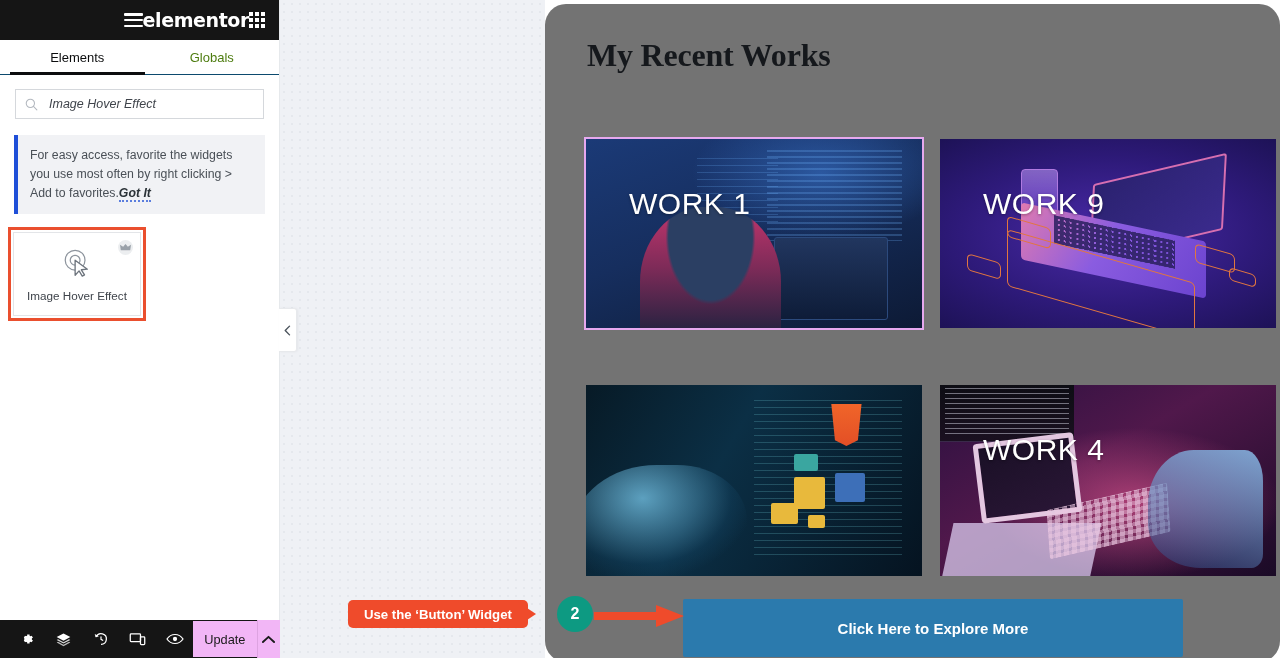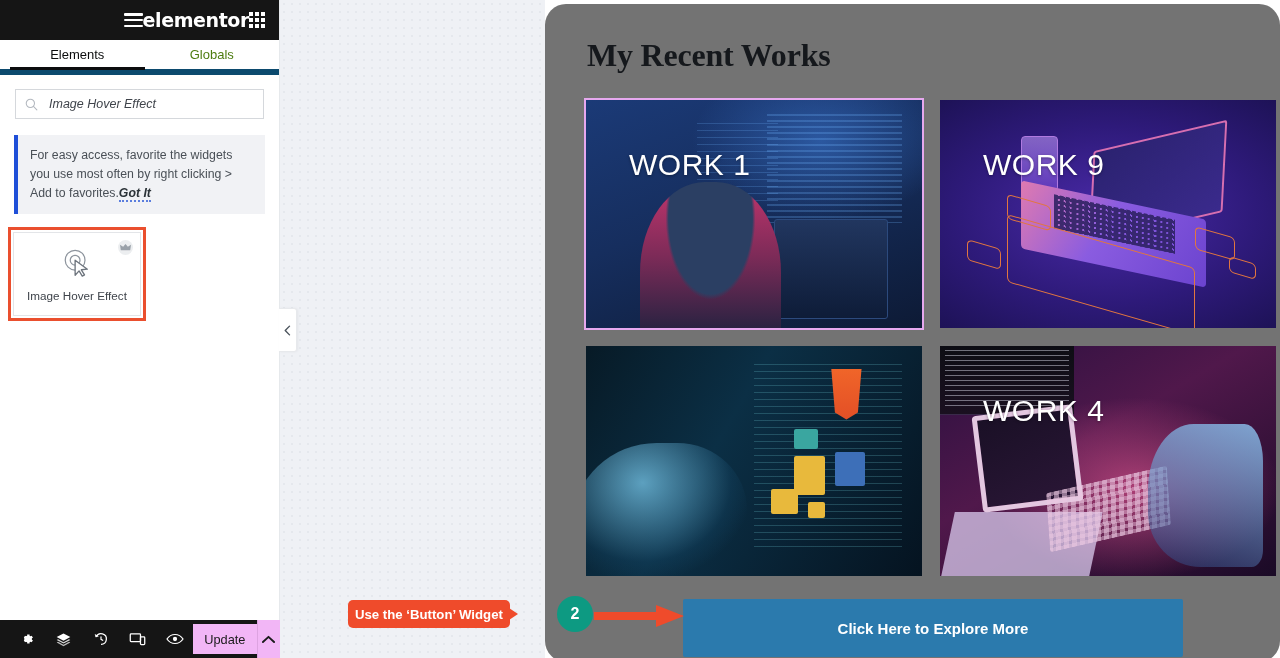--- a/index.html
+++ b/index.html
@@ -29,21 +29,21 @@
   .hamburger { width: 19px; height: 14px; display: flex; flex-direction: column;
     justify-content: space-between; cursor: pointer; }
   .hamburger i { display:block; height: 2.5px; background: #ffffff; border-radius: 1px; }
   #brand { color: #ffffff; font-size: 19px; font-weight: 700; letter-spacing: -0.4px;
     font-family: "DejaVu Sans", sans-serif; }
   .grid-icon { width: 16px; height: 16px; display: grid;
     grid-template-columns: repeat(3, 4px); grid-template-rows: repeat(3, 4px);
     gap: 2px; cursor: pointer; }
   .grid-icon span { background: #ffffff; display:block; width:4px; height:4px; }
 
-  #tabs { display: flex; height: 35px; flex: 0 0 35px; border-bottom: 6px solid #0c4a6e; padding-left: 10px; }
+  #tabs { display: flex; height: 35px; flex: 0 0 35px; border-bottom: 1px solid #0c4a6e; padding-left: 10px; }
   .tab { flex: 1; display: flex; align-items: center; justify-content: center;
     font-size: 13px; color: #4d7c0f; cursor: pointer; position: relative; }
   .tab.active { color: #0c0d0e; }
   .tab.active::after { content:''; position: absolute; left: 0; right: 0; bottom: -1px;
     height: 3px; background: #0c0d0e; }
 
   #search-wrap { padding: 14px 15px 0 15px; }
   #search-box { display: flex; align-items: center; height: 30px;
     border: 1px solid #d5d8dc; background: #fff; padding: 0 9px; gap: 9px; }
   #search-box svg { flex: 0 0 auto; }
@@ -75,21 +75,21 @@
   #badge1 { position: absolute; left: 225px; top: 269px; width: 36px; height: 36px;
     border-radius: 50%; background: #0d9a82; color: #fff; font-size: 16px;
     font-weight: 700; display: flex; align-items: center; justify-content: center; }
 
   
   #panel-footer { position: absolute; left: 0; bottom: 0; width: 280px; height: 38px;
     background: #151515; display: flex; align-items: center; }
   #footer-icons { display: flex; align-items: center; gap: 0; flex: 1; padding-left: 8px; }
   .fbtn { width: 37px; height: 38px; display:flex; align-items:center;
     justify-content:center; cursor: pointer; }
-  #update-btn { width: 100px; height: 30px; background: #f2b6f6; color: #1a1a1a;
+  #update-btn { width: 100px; height: 36px; background: #f2b6f6; color: #1a1a1a;
     font-size: 12.8px; display:flex; align-items:center; justify-content:center;
     cursor: pointer; }
   #update-caret { width: 36px; height: 38px; background: #f2b6f6;
     display:flex; align-items:center; justify-content:center; cursor: pointer;
     border-left: 1px solid #dda3e1; }
 
   
   #gutter { position: absolute; left: 280px; top: 0; width: 265px; height: 658px;
     background: #eff1f5; }
   #gutter::after { content:''; position:absolute; inset:0;
@@ -103,21 +103,21 @@
   #canvas { position: absolute; left: 545px; top: 4px; right: 0; height: 658px;
     background: #737373; overflow: hidden; border-radius: 21px; }
 
   #page-title { position: absolute; left: 42px; top: 12px; font-size: 32px;
     font-weight: 700; color: #15181c; letter-spacing: -0.2px;
     font-family: "Liberation Serif", serif; }
 
   #grid { position: absolute; left: 41px; top: 96px; width: 700px;
     display: grid; grid-template-columns: 336px 336px; grid-template-rows: 228px 230px;
     column-gap: 18px; row-gap: 18px; }
-  .work { position: relative; overflow: hidden; }
+  .work { position: relative; overflow: hidden; margin-top: 39px; }
   .work.selected { outline: 2px solid #e6a8ef; outline-offset: 0; }
   .work .wtitle { position: absolute; left: 43px; top: 48px; color: #ffffff;
     font-size: 30px; font-weight: 400; letter-spacing: 0.5px;
     font-family: "Liberation Sans", sans-serif; text-shadow: 0 1px 3px rgba(0,0,0,.35); }
 
   
   .art { position:absolute; inset:0; }
   .w1 { background:
       radial-gradient(ellipse 55% 50% at 70% 18%, rgba(60,120,210,.55), transparent 70%),
       linear-gradient(160deg,#1b3a77 0%, #162e5e 45%, #0d1a35 100%); }
@@ -185,21 +185,21 @@
       border-radius: 40% 16% 10% 46% / 46% 26% 12% 38%; }
 
   #cta { position: absolute; left: 138px; top: 595px; width: 500px; height: 58px;
     background: #2b7aad; color: #ffffff; font-size: 15px; font-weight: 700;
     display: flex; align-items: center; justify-content: center; cursor: pointer;
     border-radius: 2px; }
 
   
   #label2 { position: absolute; left: 348px; top: 600px; height: 28px;
     background: #ef4b2b; color: #ffffff; font-size: 13.2px; font-weight: 700;
-    display: flex; align-items: center; padding: 0 7px; border-radius: 5px;
+    display: flex; align-items: center; padding: 0 16px; border-radius: 5px;
     white-space: nowrap; z-index: 9; }
   #label2::after { content: ''; position: absolute; right: -8px; top: 8px;
     width: 0; height: 0; border-top: 6px solid transparent;
     border-bottom: 6px solid transparent; border-left: 9px solid #ef4b2b; }
   #badge2 { position: absolute; left: 557px; top: 596px; width: 36px; height: 36px;
     border-radius: 50%; background: #0d9a82; color: #fff; font-size: 16px;
     font-weight: 700; display: flex; align-items: center; justify-content: center;
     z-index: 9; }
   #arrow2 { position: absolute; left: 594px; top: 603px; width: 92px; height: 26px; z-index: 9; }
 

